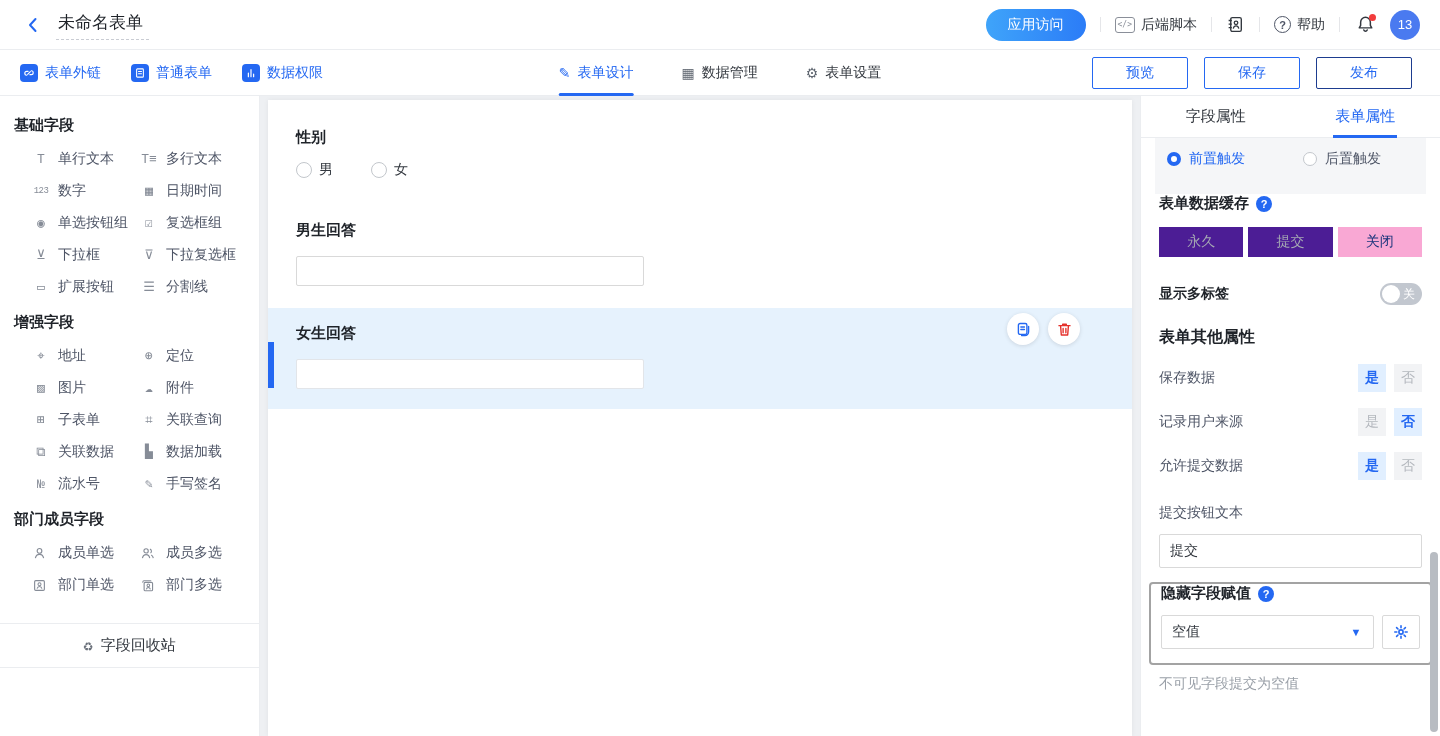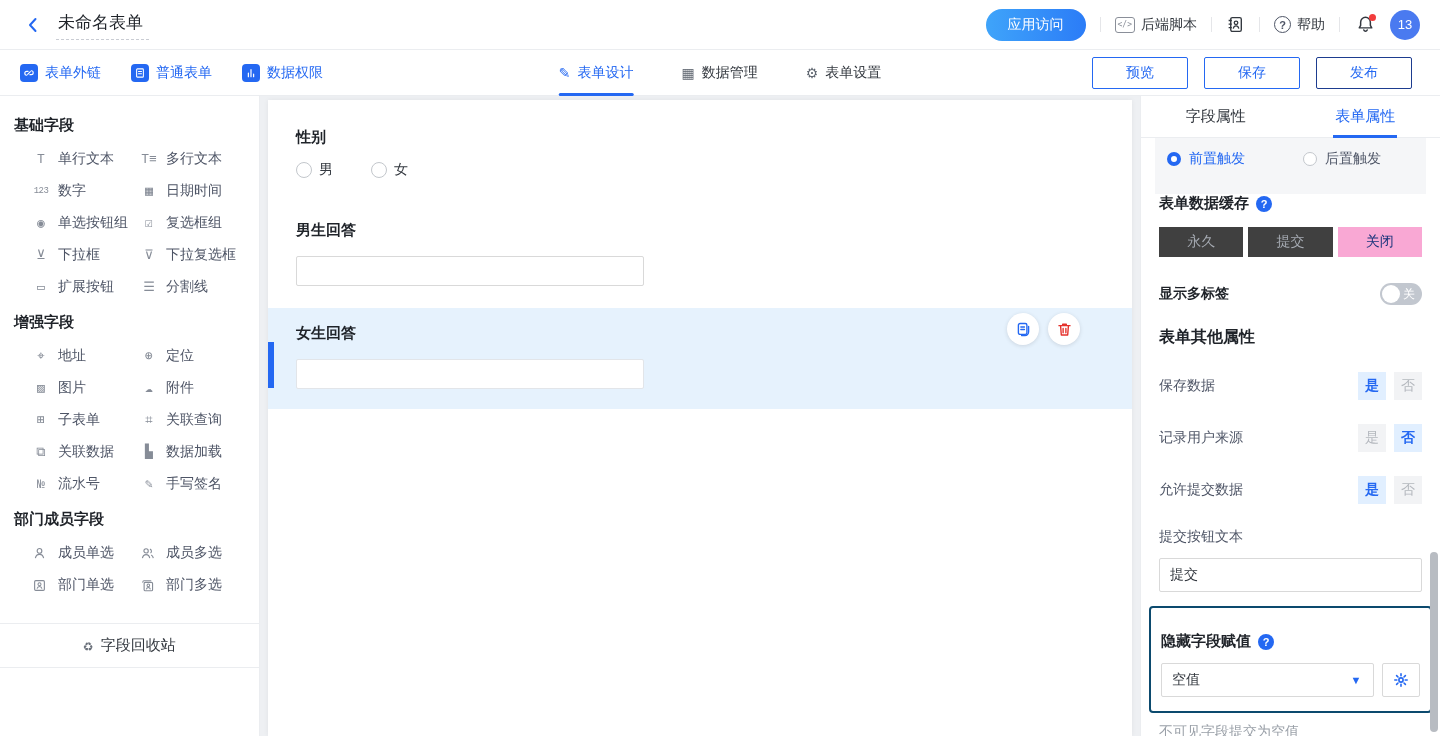--- a/index.html
+++ b/index.html
@@ -82,38 +82,38 @@
   .trg-row { display:flex; gap:58px; }
   .trg-opt { display:flex; align-items:center; gap:8px; font-size:14px; color:#4e5566; cursor:pointer; }
   .trg-opt.sel { color:#2468f2; }
   .rdo { width:14px; height:14px; border-radius:50%; border:1px solid #c3c7cc; background:#fff; flex:none; }
   .rdo.sel { border:4.5px solid #2468f2; }
   .sec-head { display:flex; align-items:center; gap:7px; }
   .sec-head b { font-size:15px; color:#1f2329; }
   .q-ico { width:16px; height:16px; border-radius:50%; background:#2468f2; color:#fff; font-size:11px; font-weight:bold;
     display:flex; align-items:center; justify-content:center; cursor:pointer; }
   .seg-row { display:flex; gap:5px; margin-top:14px; }
-  .seg-btn { flex:1; height:30px; background:#404040; border:none; color:#a6abb3; font-size:14px; cursor:pointer; }
+  .seg-btn { flex:1; height:30px; background:#4c1d95; border:none; color:#a6abb3; font-size:14px; cursor:pointer; }
   .seg-btn.active { background:#f9a8d4; color:#17337a; font-weight:normal; }
   .row-between { display:flex; align-items:center; justify-content:space-between; }
   .multi-tab-row { margin-top:26px; }
   .lbl-bold { font-size:14px; font-weight:bold; color:#1f2329; }
   .toggle { width:42px; height:22px; border-radius:11px; background:#c2c7cf; position:relative; cursor:pointer; }
   .toggle .knob { position:absolute; left:2px; top:2px; width:18px; height:18px; border-radius:50%; background:#fff; }
   .toggle .t-lab { position:absolute; right:7px; top:3px; color:#fff; font-size:12px; }
   .other-title { margin-top:22px; font-size:16px; font-weight:bold; }
-  .yn-row { margin-top:24px; }
+  .yn-row { margin-top:16px; }
   .yn-row .lbl { color:#4e5566; font-size:14px; }
   .chips { display:flex; gap:8px; }
   .chip { width:28px; height:28px; display:flex; align-items:center; justify-content:center; background:#f2f3f5;
     color:#b3b7bd; font-size:14px; cursor:pointer; }
   .chip.on { background:#e1efff; color:#2468f2; font-weight:bold; }
   .plain-lbl { margin-top:24px; color:#4e5566; font-size:14px; }
   .rp-input { margin-top:12px; width:100%; height:34px; border:1px solid #d9d9d9; border-radius:2px; padding:0 10px; font-size:14px; color:#33383f; }
-  .red-box { margin:14px -10px 0; border:2px solid #0c4a6e; border-radius:4px; padding:24px 10px 14px; }
+  .red-box { margin:14px -10px 0; border:2px solid #a3a3a3; border-radius:4px; padding:0 10px 14px; }
   .dd-row { display:flex; gap:8px; margin-top:12px; }
   .dd { flex:1; height:34px; border:1px solid #d9d9d9; border-radius:2px; display:flex; align-items:center; padding:0 0 0 10px; cursor:pointer; background:#fff; }
   .dd .dd-val { flex:1; color:#33383f; }
   .dd .dd-caret { width:34px; height:100%; display:flex; align-items:center; justify-content:center; color:#2468f2; font-size:11px; }
   .gear-btn { width:38px; height:34px; border:1px solid #d9d9d9; border-radius:2px; background:#fff; display:flex;
     align-items:center; justify-content:center; cursor:pointer; }
   .hint { margin-top:10px; color:#9aa0a8; font-size:14px; }
   .rp-scrollbar { position:absolute; right:2px; top:456px; width:8px; height:180px; background:#b8bcc2; border-radius:4px; }
   svg { display:block; }
 </style>

